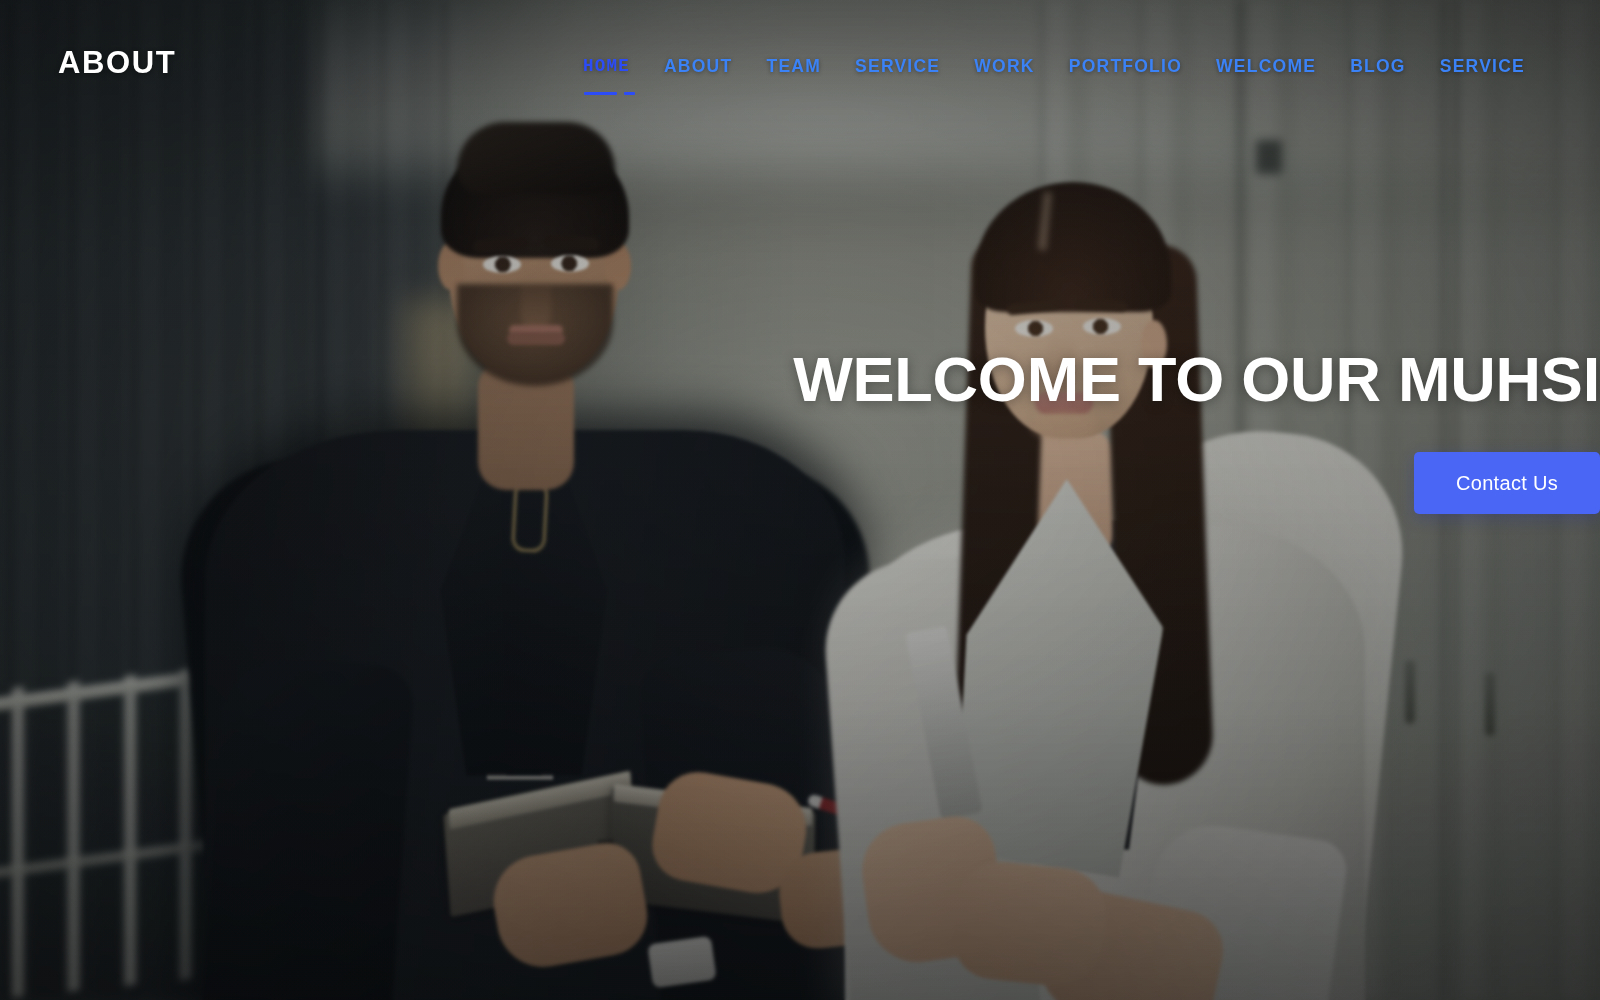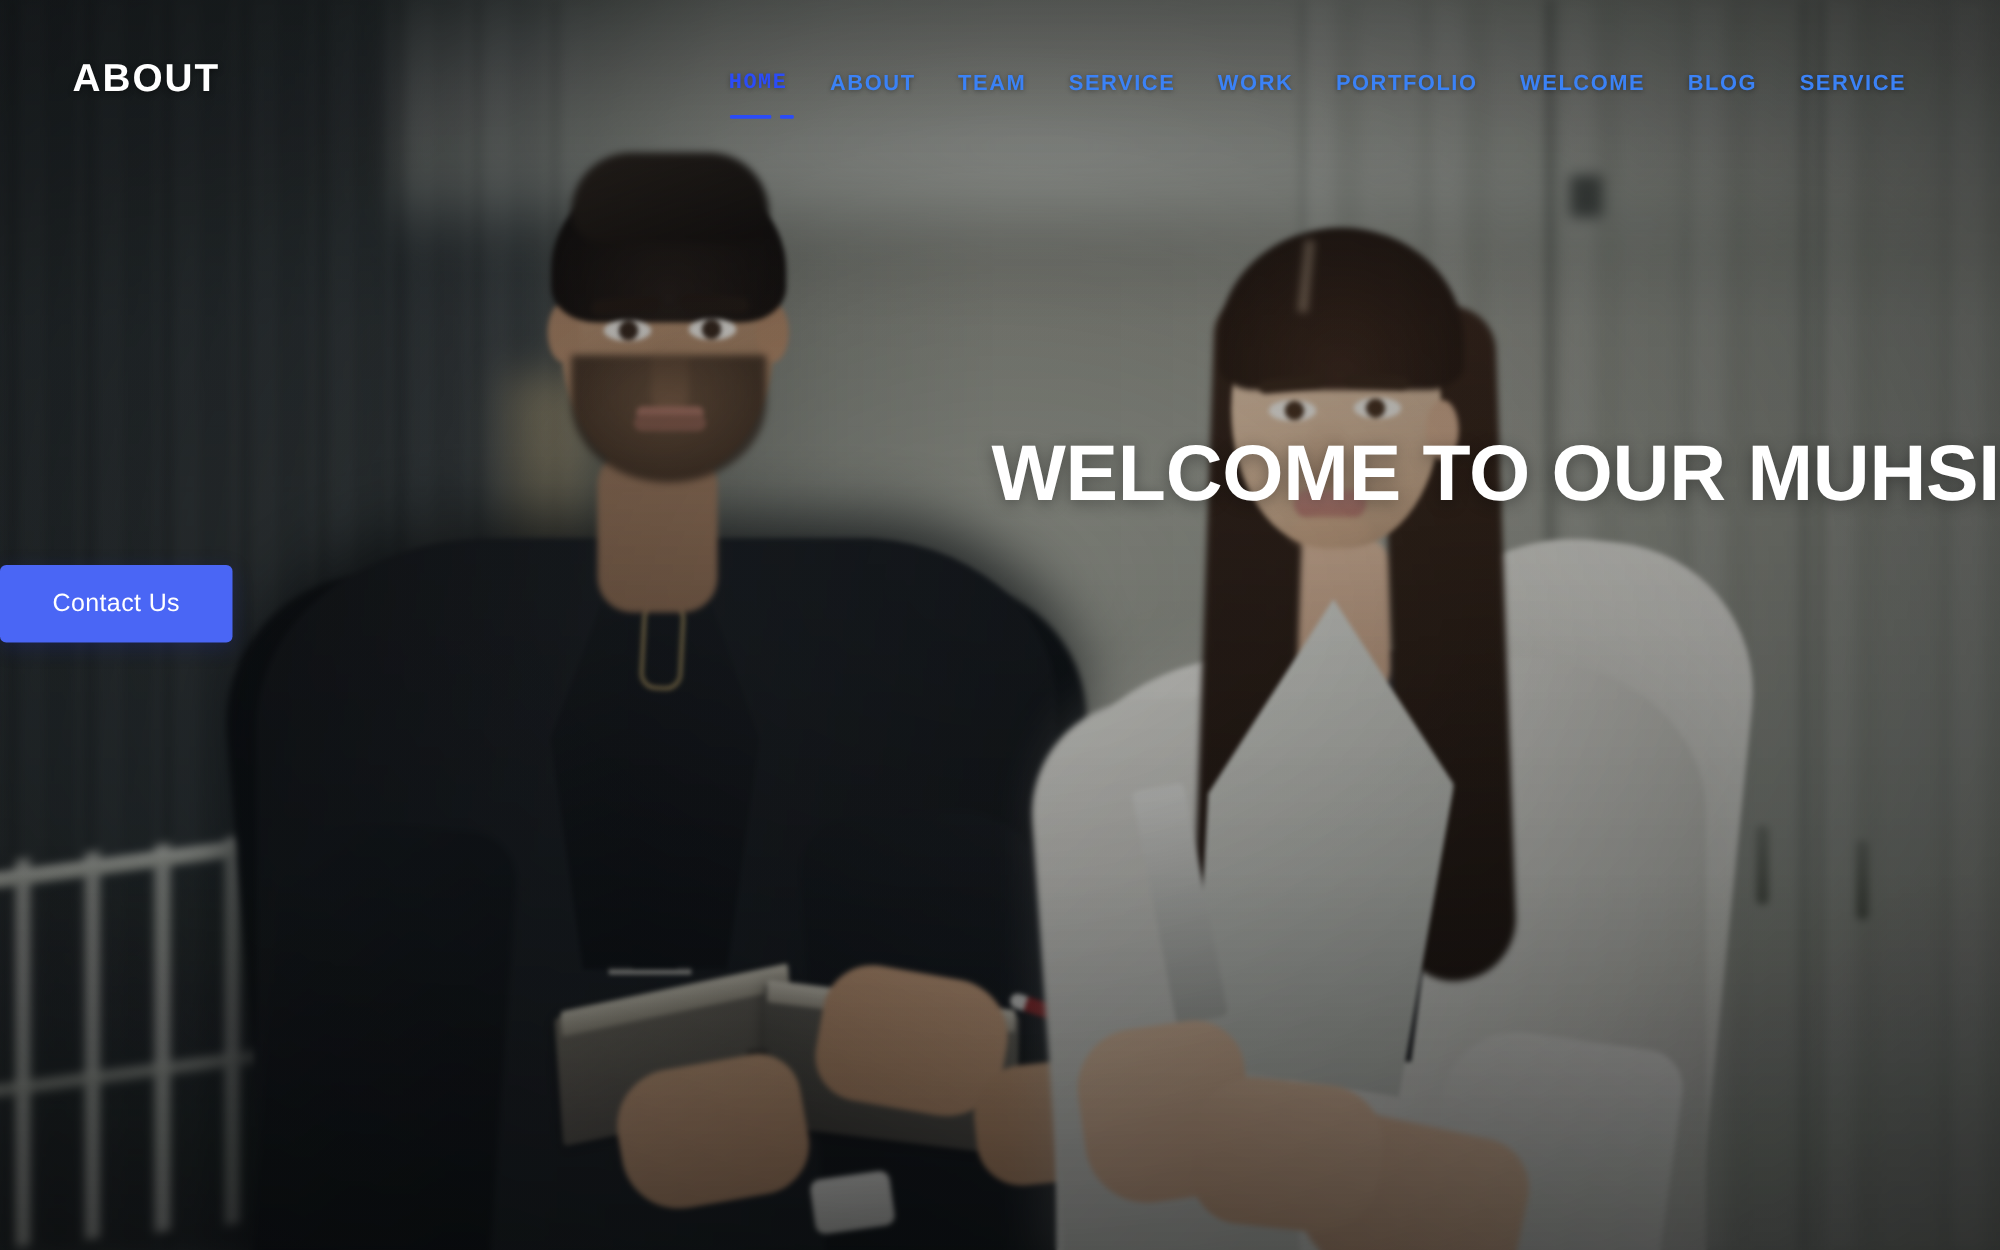--- a/index.html
+++ b/index.html
@@ -521,21 +521,21 @@
   .hero-sub {
     margin:54px auto 0;
     width:960px;
     color:#ffffff;
     font-size:23.5px;
     font-weight:normal;
     line-height:46px;
     letter-spacing:.1px;
     text-shadow:0 1px 8px rgba(0,0,0,.45);
   }
-  .hero-btn-wrap { margin-top:40px; display:flex; justify-content:flex-start; }
+  .hero-btn-wrap { margin-top:40px; display:flex; justify-content:flex-end; }
   .hero-btn {
     background:#4a66f5;
     color:#ffffff;
     font-size:20px;
     font-weight:normal;
     letter-spacing:.3px;
     border:none;
     border-radius:5px;
     padding:0 34px;
     height:62px;

